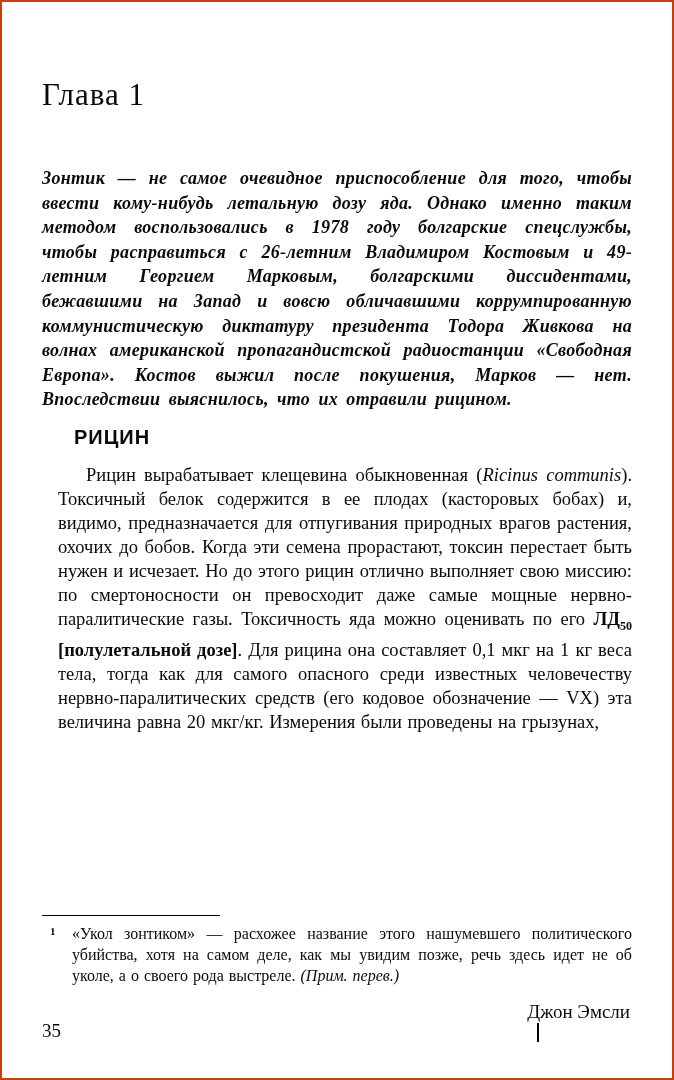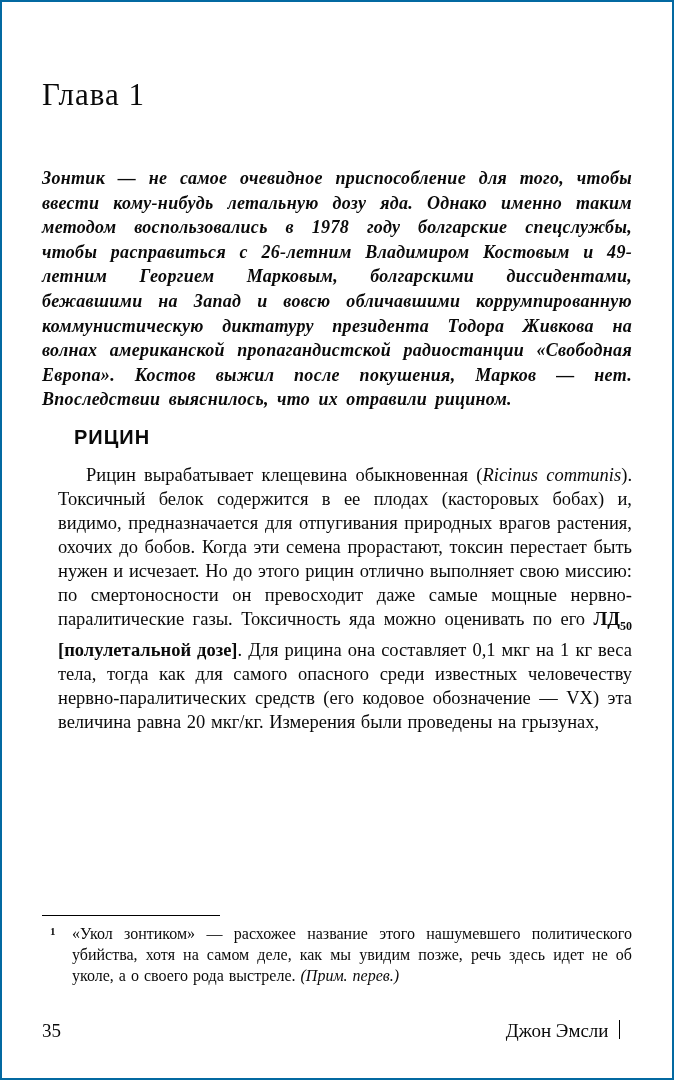--- a/index.html
+++ b/index.html
@@ -6,21 +6,21 @@
     margin: 0;
     padding: 0;
     background: #e8e8e8;
   }
   .page {
     position: relative;
     width: 674px;
     height: 1080px;
     box-sizing: border-box;
     background: #ffffff;
-    border: 2px solid #0369a1;
+    border: 2px solid #c2410c;
     padding: 0 40px;
     overflow: hidden;
     color: #0a0a0a;
     font-family: "Liberation Serif", "DejaVu Serif", serif;
   }
   .chapter {
     margin: 76px 0 0 0;
     font-size: 31px;
     font-weight: 400;
     line-height: 1.1;
@@ -114,20 +114,21 @@
     right: 42px;
     bottom: 36px;
     display: flex;
     justify-content: space-between;
     align-items: flex-end;
     font-size: 19px;
   }
   .running-title {
     display: inline-flex;
     align-items: flex-start;
+    flex-direction: column;
   }
   .running-divider {
     display: inline-block;
     width: 1.5px;
     height: 19px;
     background: #000000;
     margin: 0 10px;
   }
 </style>
 </head>

